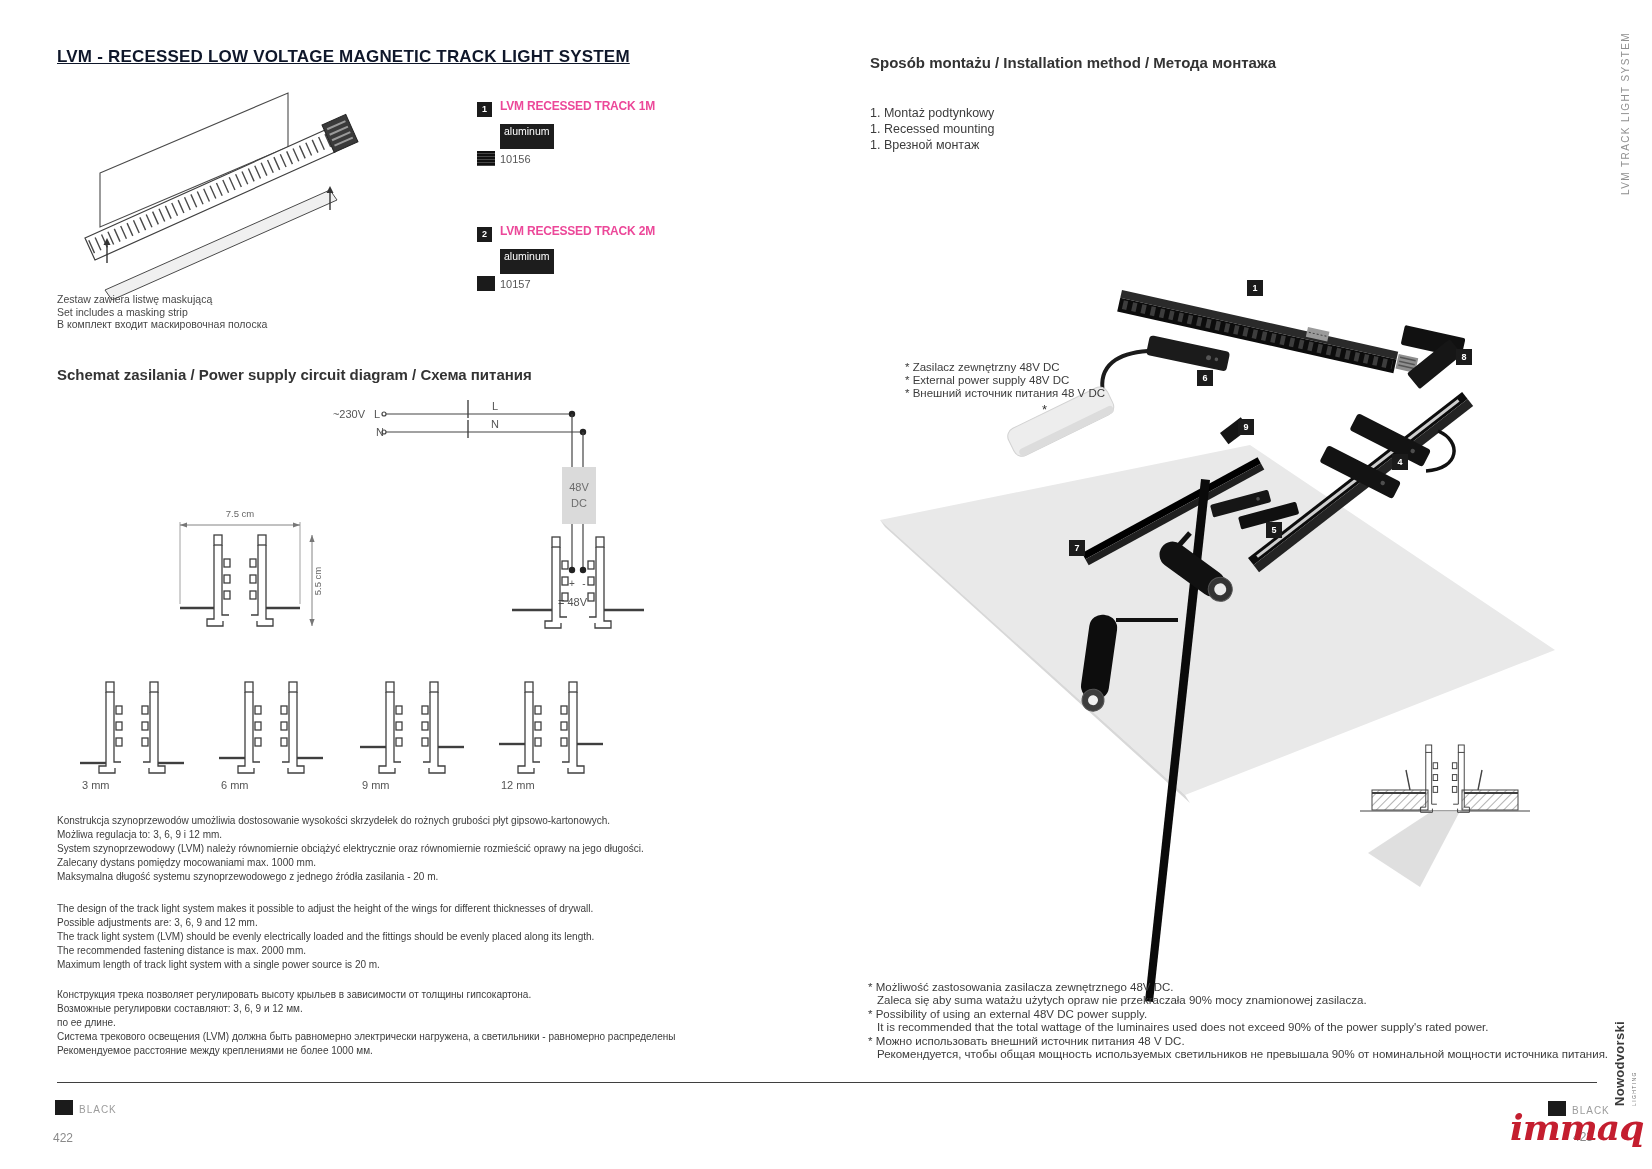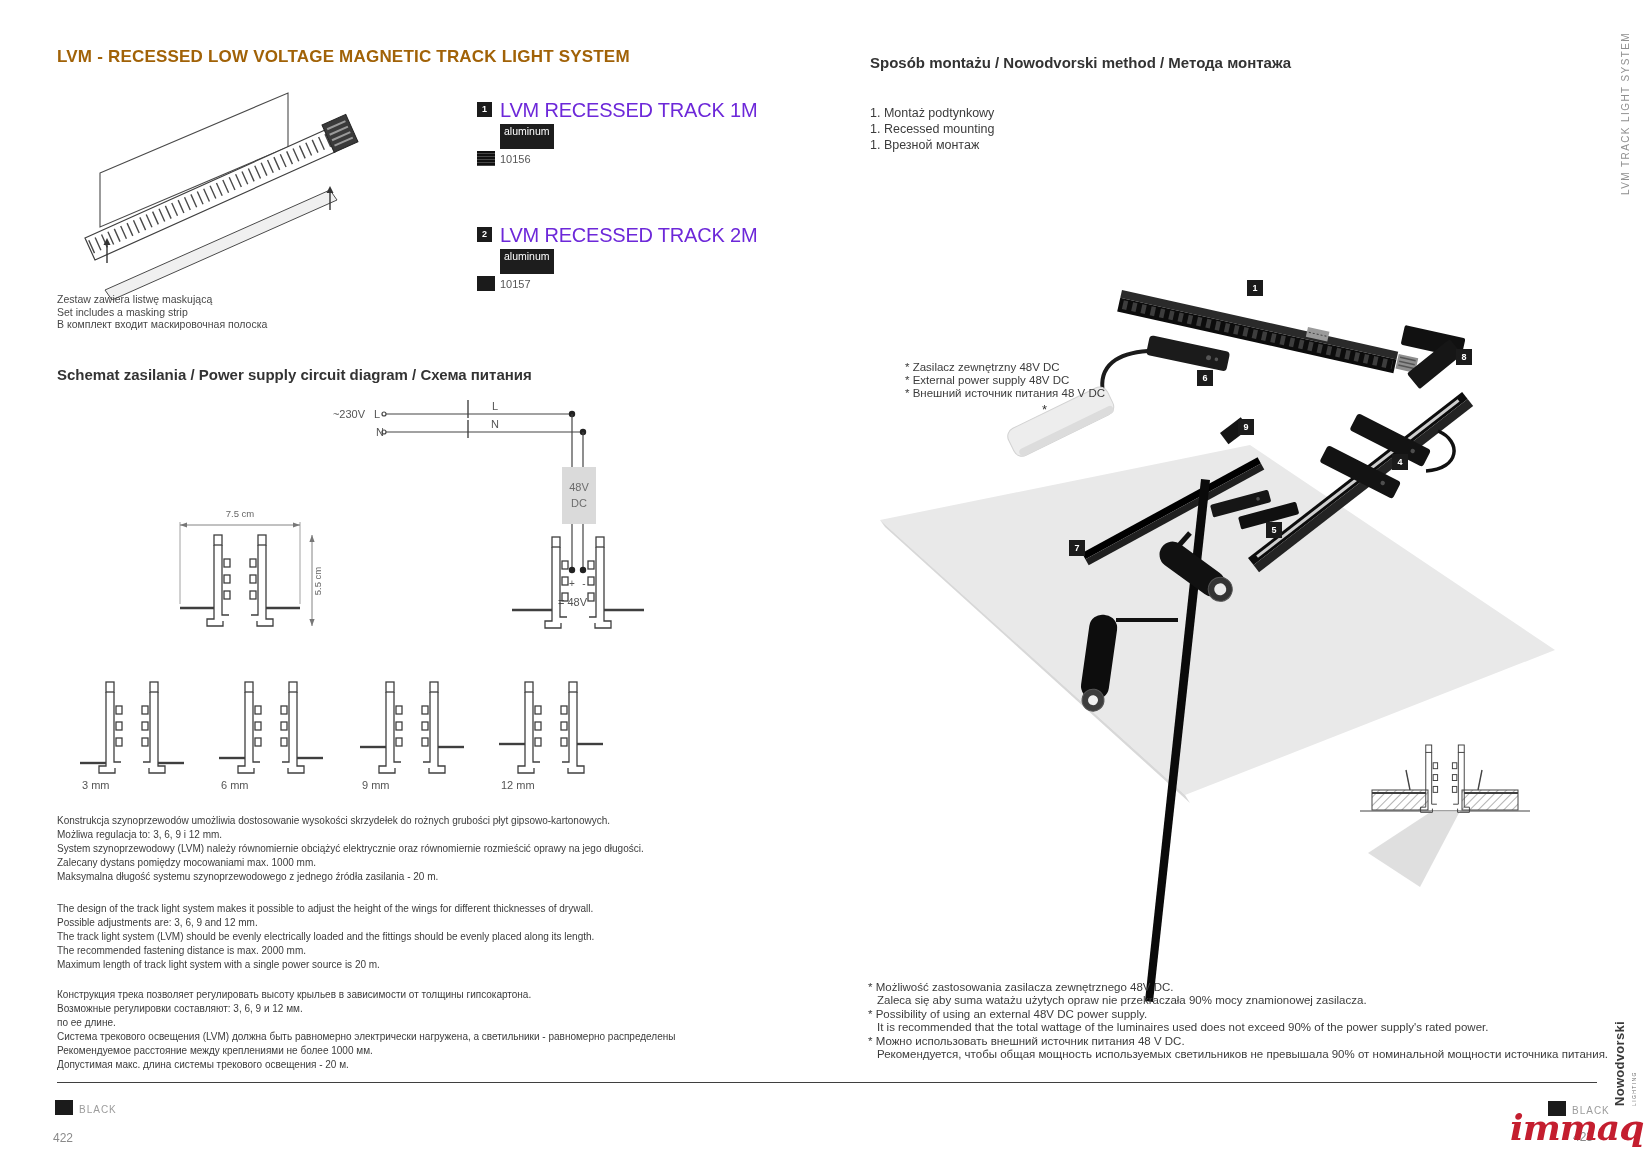--- a/index.html
+++ b/index.html
@@ -1,21 +1,21 @@
 <!DOCTYPE html>
 <html><head>
 <meta charset="utf-8">
 <style>
   html,body{margin:0;padding:0;background:#bbb;}
   .page{position:relative;width:1652px;height:1169px;background:#fff;overflow:hidden;
         font-family:"Liberation Sans",sans-serif;color:#3c3c3c;}
   .t{position:absolute;white-space:nowrap;}
-  .title{font-size:17px;font-weight:bold;color:#a16207;letter-spacing:.2px;}
+  .title{font-size:17px;font-weight:bold;color:#0f172a;letter-spacing:.2px;text-decoration:underline;}
   .sec-head{font-size:15px;font-weight:bold;color:#333;}
-  .prod-name{font-size:20px;font-weight:normal;color:#6d28d9;letter-spacing:-.2px;}
+  .prod-name{font-size:12px;font-weight:bold;color:#ec4899;letter-spacing:-.2px;}
   .tag{background:#1d1d1d;color:#fff;font-size:10.5px;padding:1px 4px 12px;}
   .code{font-size:11px;color:#555;}
   .num-badge{position:absolute;width:15px;height:15px;background:#1b1b1b;color:#fff;
              font-size:9px;font-weight:bold;text-align:center;line-height:15px;}
   .dbadge{position:absolute;width:16px;height:16px;background:#1b1b1b;color:#fff;
           font-size:9px;font-weight:bold;text-align:center;line-height:16px;}
   .body-block div{font-size:10px;line-height:14px;white-space:nowrap;}
   .masking div{font-size:10.5px;line-height:12.6px;color:#474747;white-space:nowrap;}
   .steps div{font-size:12.5px;line-height:16px;white-space:nowrap;}
   .psu3 div{font-size:11.5px;line-height:13.2px;white-space:nowrap;}
@@ -184,24 +184,23 @@
     <div>The track light system (LVM) should be evenly electrically loaded and the fittings should be evenly placed along its length.</div>
     <div>The recommended fastening distance is max. 2000 mm.</div>
     <div>Maximum length of track light system with a single power source is 20 m.</div>
   </div>
   <div class="t body-block" style="left:57px;top:988px;">
     <div>Конструкция трека позволяет регулировать высоту крыльев в зависимости от толщины гипсокартона.</div>
     <div>Возможные регулировки составляют: 3, 6, 9 и 12 мм.</div>
     <div>по ее длине.</div>
     <div>Система трекового освещения (LVM) должна быть равномерно электрически нагружена, а светильники - равномерно распределены</div>
     <div>Рекомендуемое расстояние между креплениями не более 1000 мм.</div>
-    <div>Допустимая макс. длина системы трекового освещения - 20 м.</div>
-  </div>
-
-  <div class="t sec-head" style="left:870px;top:54px;">Sposób montażu / Nowodvorski method / Метода монтажа</div>
+  </div>
+
+  <div class="t sec-head" style="left:870px;top:54px;">Sposób montażu / Installation method / Метода монтажа</div>
   <div class="t steps" style="left:870px;top:105px;">
     <div>1. Montaż podtynkowy</div>
     <div>1. Recessed mounting</div>
     <div>1. Врезной монтаж</div>
   </div>
 
   <svg style="left:860px;top:265px;" width="700" height="740" viewBox="0 0 700 740">
     <defs>
       <pattern id="hatch" width="6" height="6" patternUnits="userSpaceOnUse" patternTransform="rotate(45)">
         <line x1="0" y1="0" x2="0" y2="6" stroke="#666" stroke-width="1"></line>

